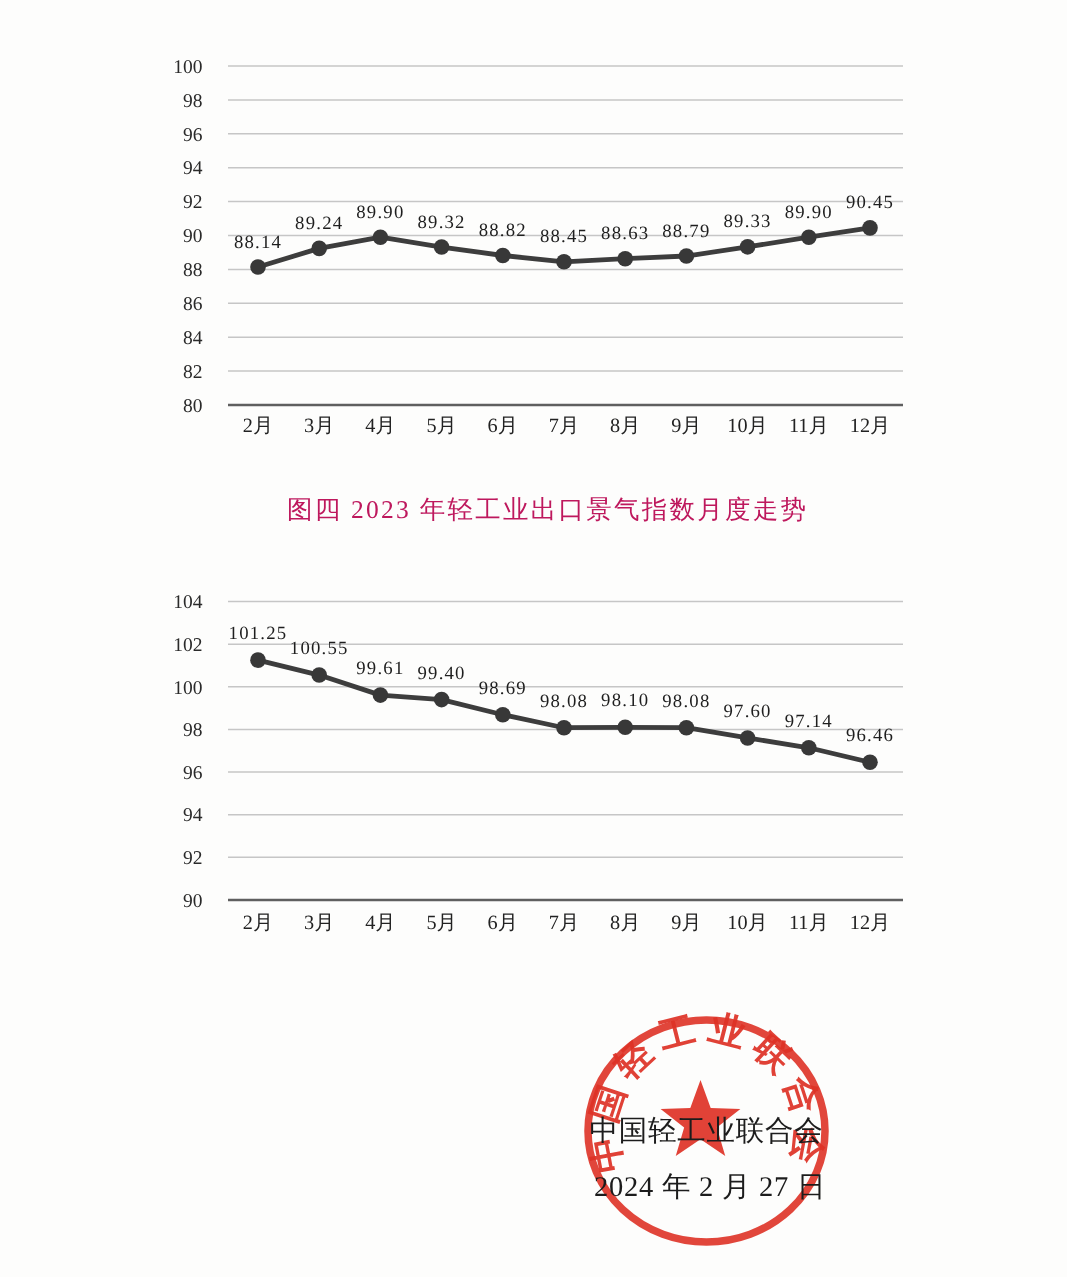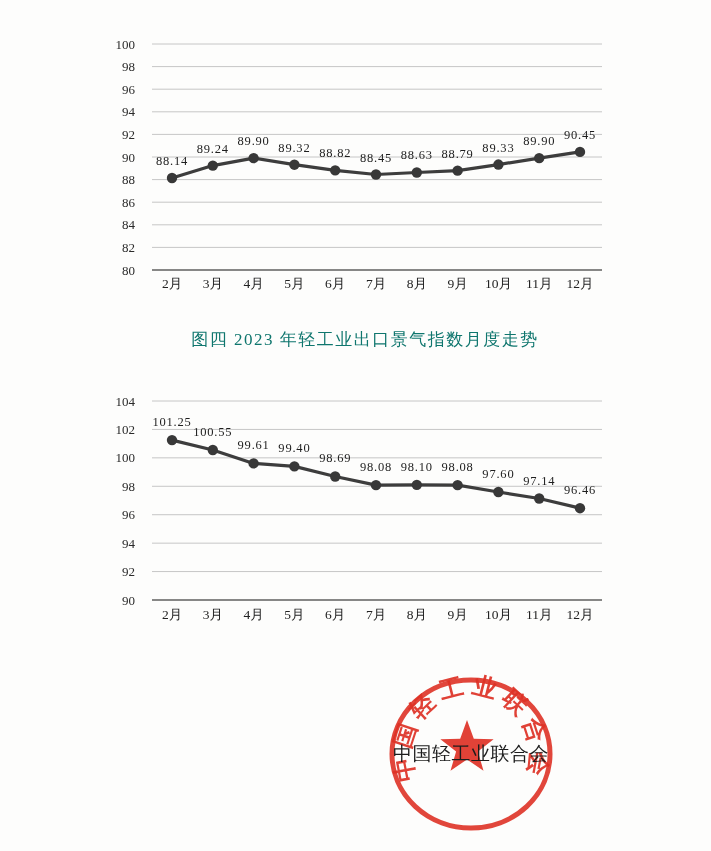--- a/index.html
+++ b/index.html
@@ -12,21 +12,21 @@
     font-family:"Liberation Serif","DejaVu Serif",serif;
     color:#222;
   }
   .chart-svg{position:absolute;overflow:visible;}
   #chart1{left:85px;top:35px;}
   #chart2{left:85px;top:390px;}
   .caption{
     position:absolute;left:85px;width:560px;
     text-align:center;
     font-size:17px;letter-spacing:1.5px;
-    color:#0f766e;
+    color:#be185d;
   }
   #caption1{top:328px;}
   #caption2{top:648px;}
   .seal-svg{position:absolute;left:385px;top:670px;overflow:visible;}
   .seal-ring-text{
     font-size:24px;font-weight:bold;letter-spacing:6px;
     font-family:"Liberation Serif","DejaVu Serif",serif;
   }
   .overlay-text{
     position:absolute;
@@ -160,14 +160,15 @@
       <path id="sealArc" d="M 29.6 104.5 A 60 60 0 1 1 142.4 104.5" fill="none"></path>
     </defs>
     <ellipse cx="86" cy="84" rx="79" ry="74" fill="none" stroke="#de3226" stroke-width="5" opacity="0.9"></ellipse>
     <text class="seal-ring-text" fill="#de3226" opacity="0.92">
       <textPath href="#sealArc" startOffset="50%" text-anchor="middle">中国轻工业联合会</textPath>
     </text>
     <polygon fill="#de3226" opacity="0.92" points="82,50 88.8,68.7 108.6,69.3 92.9,81.6 98.5,100.7 82,89.5 65.5,100.7 71.1,81.6 55.4,69.3 75.2,68.7"></polygon>
   </svg>
 
   <div id="org-line" class="overlay-text">中国轻工业联合会</div>
+  <div id="date-line" class="overlay-text">2024 年 2 月 27 日</div>
 
 </div>
 
 </body></html>

